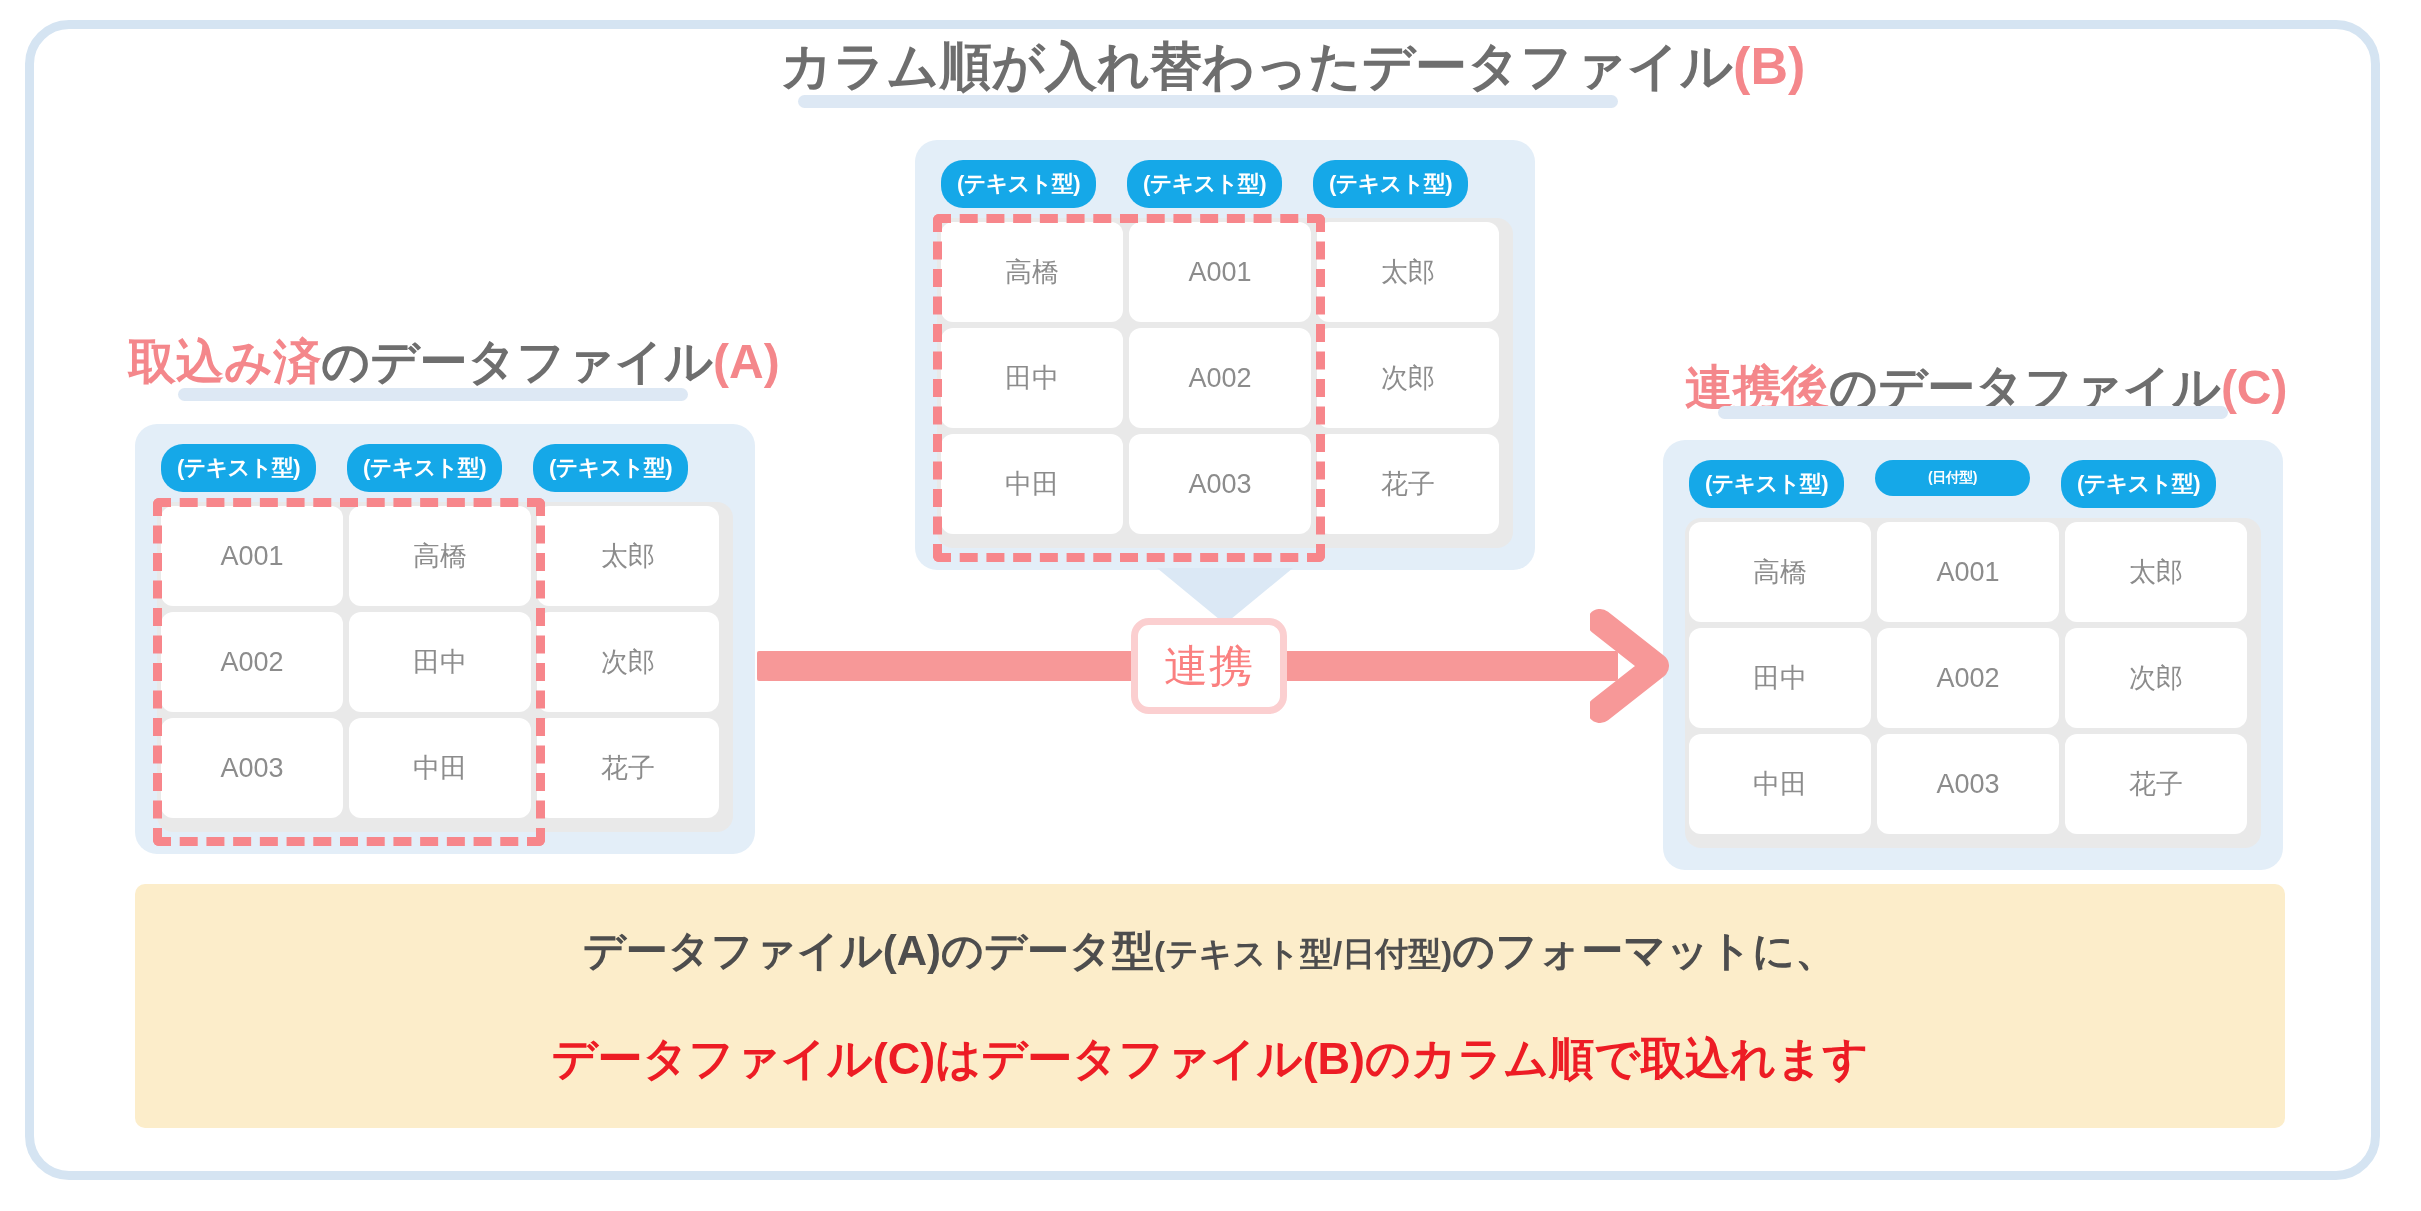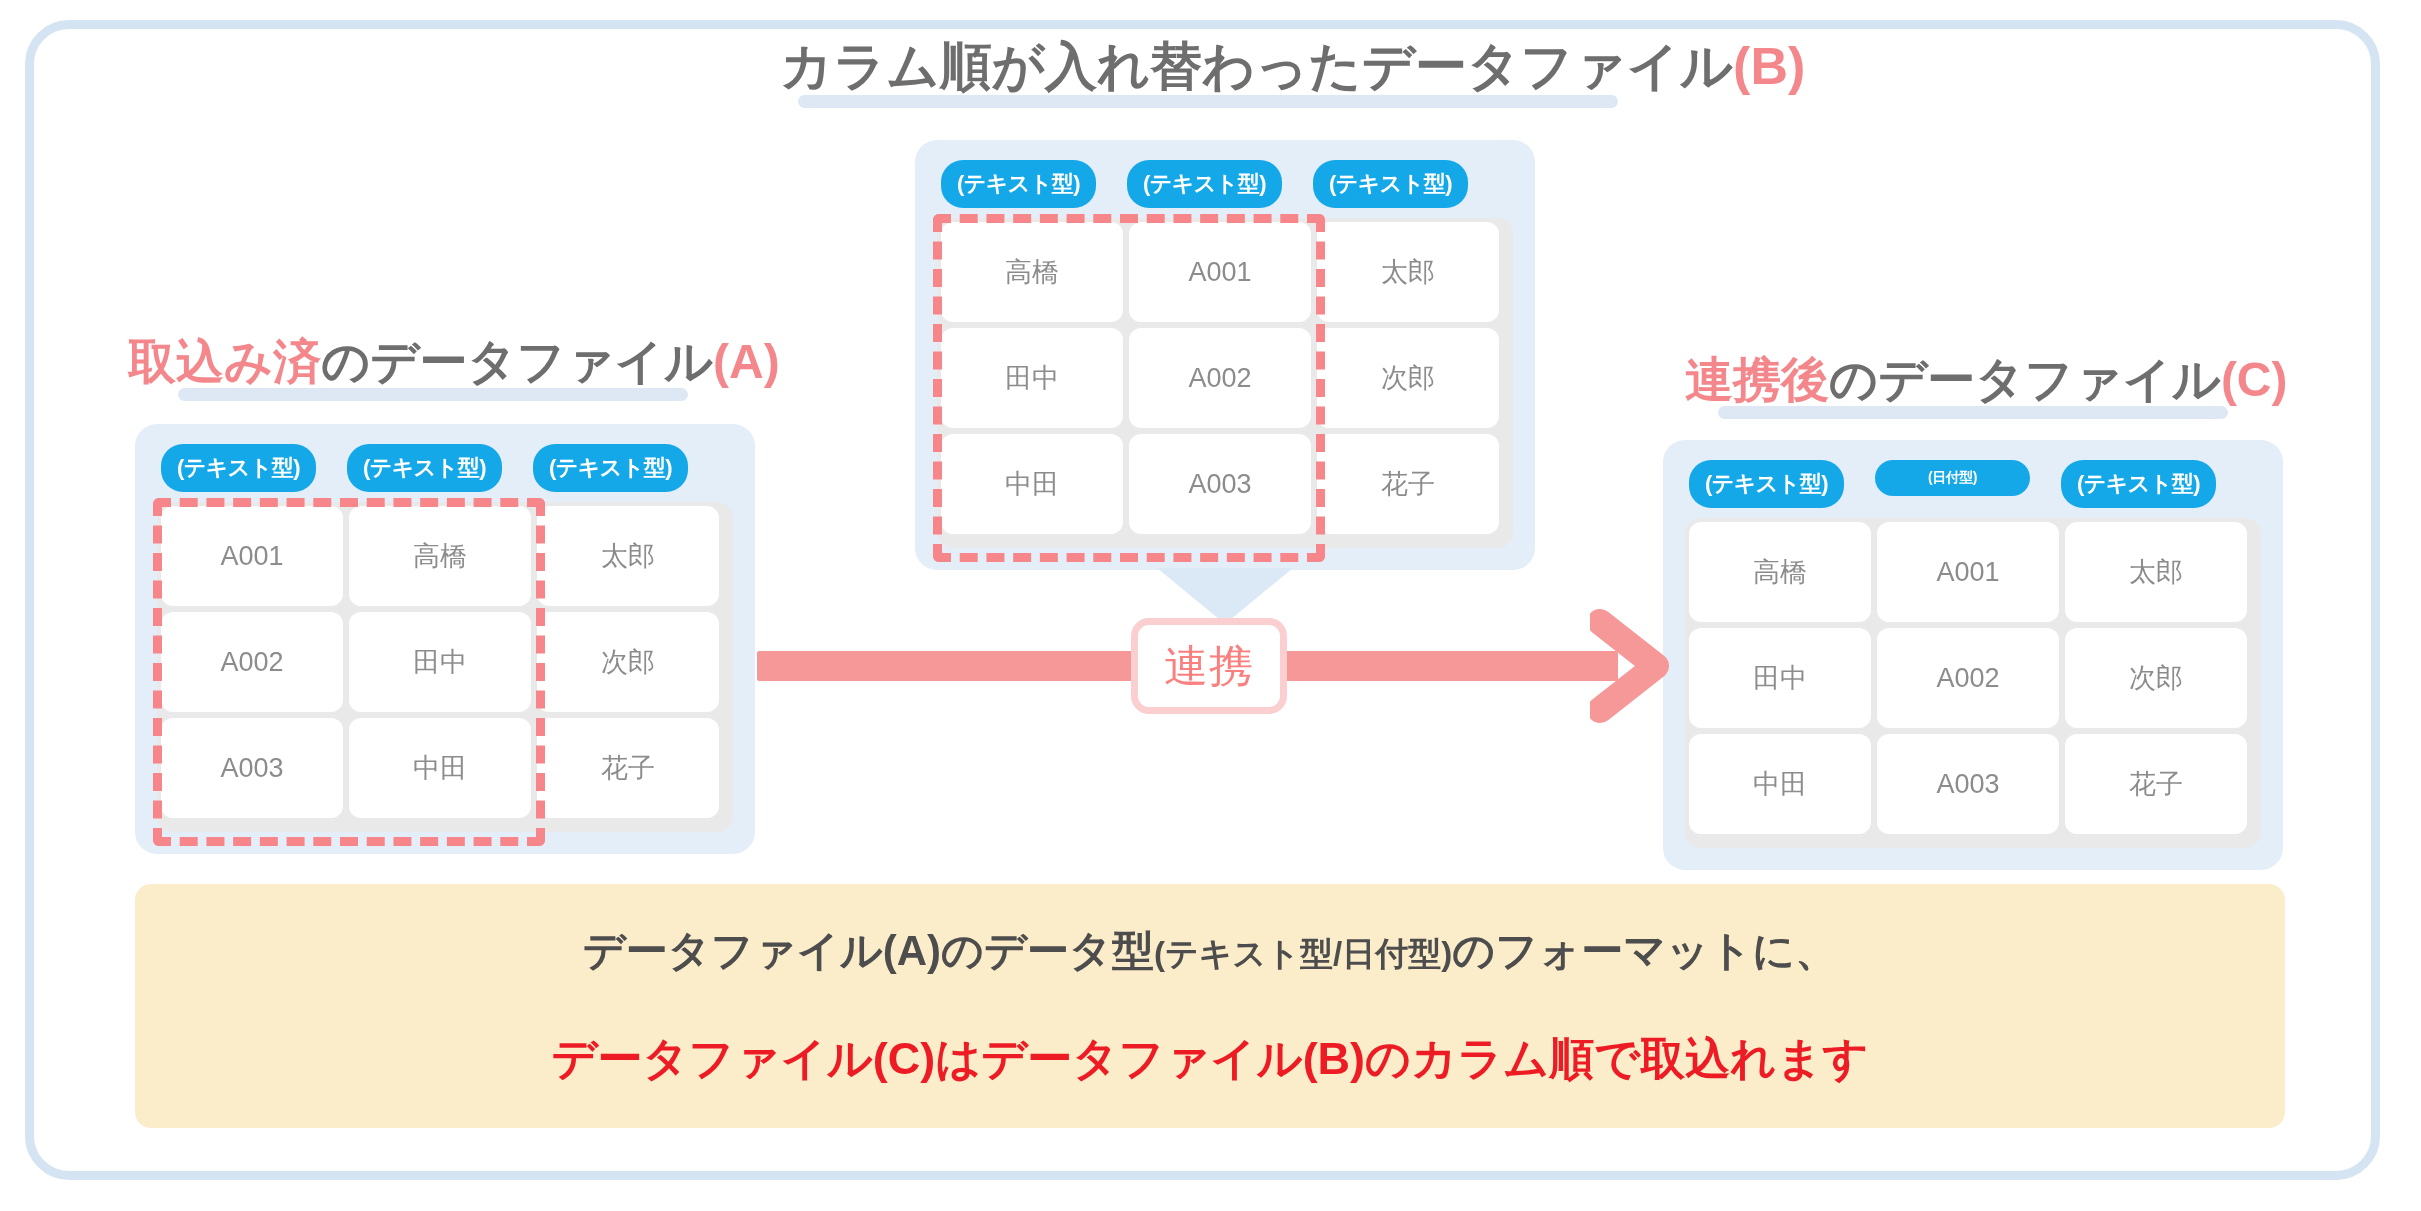--- a/index.html
+++ b/index.html
@@ -55,21 +55,21 @@
 
   .renkei-box{
     position:absolute;background:#ffffff;border:7px solid #fbcfd0;
     border-radius:18px;display:flex;align-items:center;justify-content:center;
     box-sizing:border-box;color:#fa8080;font-weight:normal;letter-spacing:1px;
   }
 
   
   #caption-box{
     position:absolute;left:135px;top:884px;width:2150px;height:244px;
-    background:#fcedca;border-radius:16px;box-sizing:border-box;
+    background:#fcedca;border-radius:10px;box-sizing:border-box;
     display:flex;flex-direction:column;align-items:center;justify-content:center;
     gap:14px;
   }
   .cap-line{white-space:nowrap;font-weight:bold;color:#4d4d4d;font-size:42px;}
   .cap-line .small{font-size:33px;}
   .cap-line.red{color:#ed1c24;font-size:45px;margin-top:36px;}
 </style>
 </head>
 <body>
 
@@ -127,21 +127,21 @@
     <div class="cell" style="left:214px;top:188px;width:182px;height:100px;font-size:27px;">田中</div>
     <div class="cell" style="left:402px;top:188px;width:182px;height:100px;font-size:27px;">次郎</div>
 
     <div class="cell" style="left:26px;top:294px;width:182px;height:100px;font-size:27px;">A003</div>
     <div class="cell" style="left:214px;top:294px;width:182px;height:100px;font-size:27px;">中田</div>
     <div class="cell" style="left:402px;top:294px;width:182px;height:100px;font-size:27px;">花子</div>
   </div>
 </div>
 <div class="dashbox" style="left:153px;top:498px;width:392px;height:348px;"></div>
 
-<div class="sec-title" style="left:1685px;top:348px;font-size:48px;">
+<div class="sec-title" style="left:1685px;top:356px;font-size:48px;">
   <span class="hl">連携後</span><span>のデータファイル</span><span class="tag">(C)</span>
 </div>
 <div class="title-underline" style="left:1718px;top:406px;width:510px;"></div>
 
 <div class="panel" style="left:1663px;top:440px;width:620px;height:430px;">
   <div class="panel-inner">
     <div class="type-pill" style="left:26px;top:20px;width:155px;height:48px;font-size:22px;">(テキスト型)</div>
     <div class="type-pill" style="left:212px;top:20px;width:155px;height:36px;font-size:14px;">(日付型)</div>
     <div class="type-pill" style="left:398px;top:20px;width:155px;height:48px;font-size:22px;">(テキスト型)</div>
 

